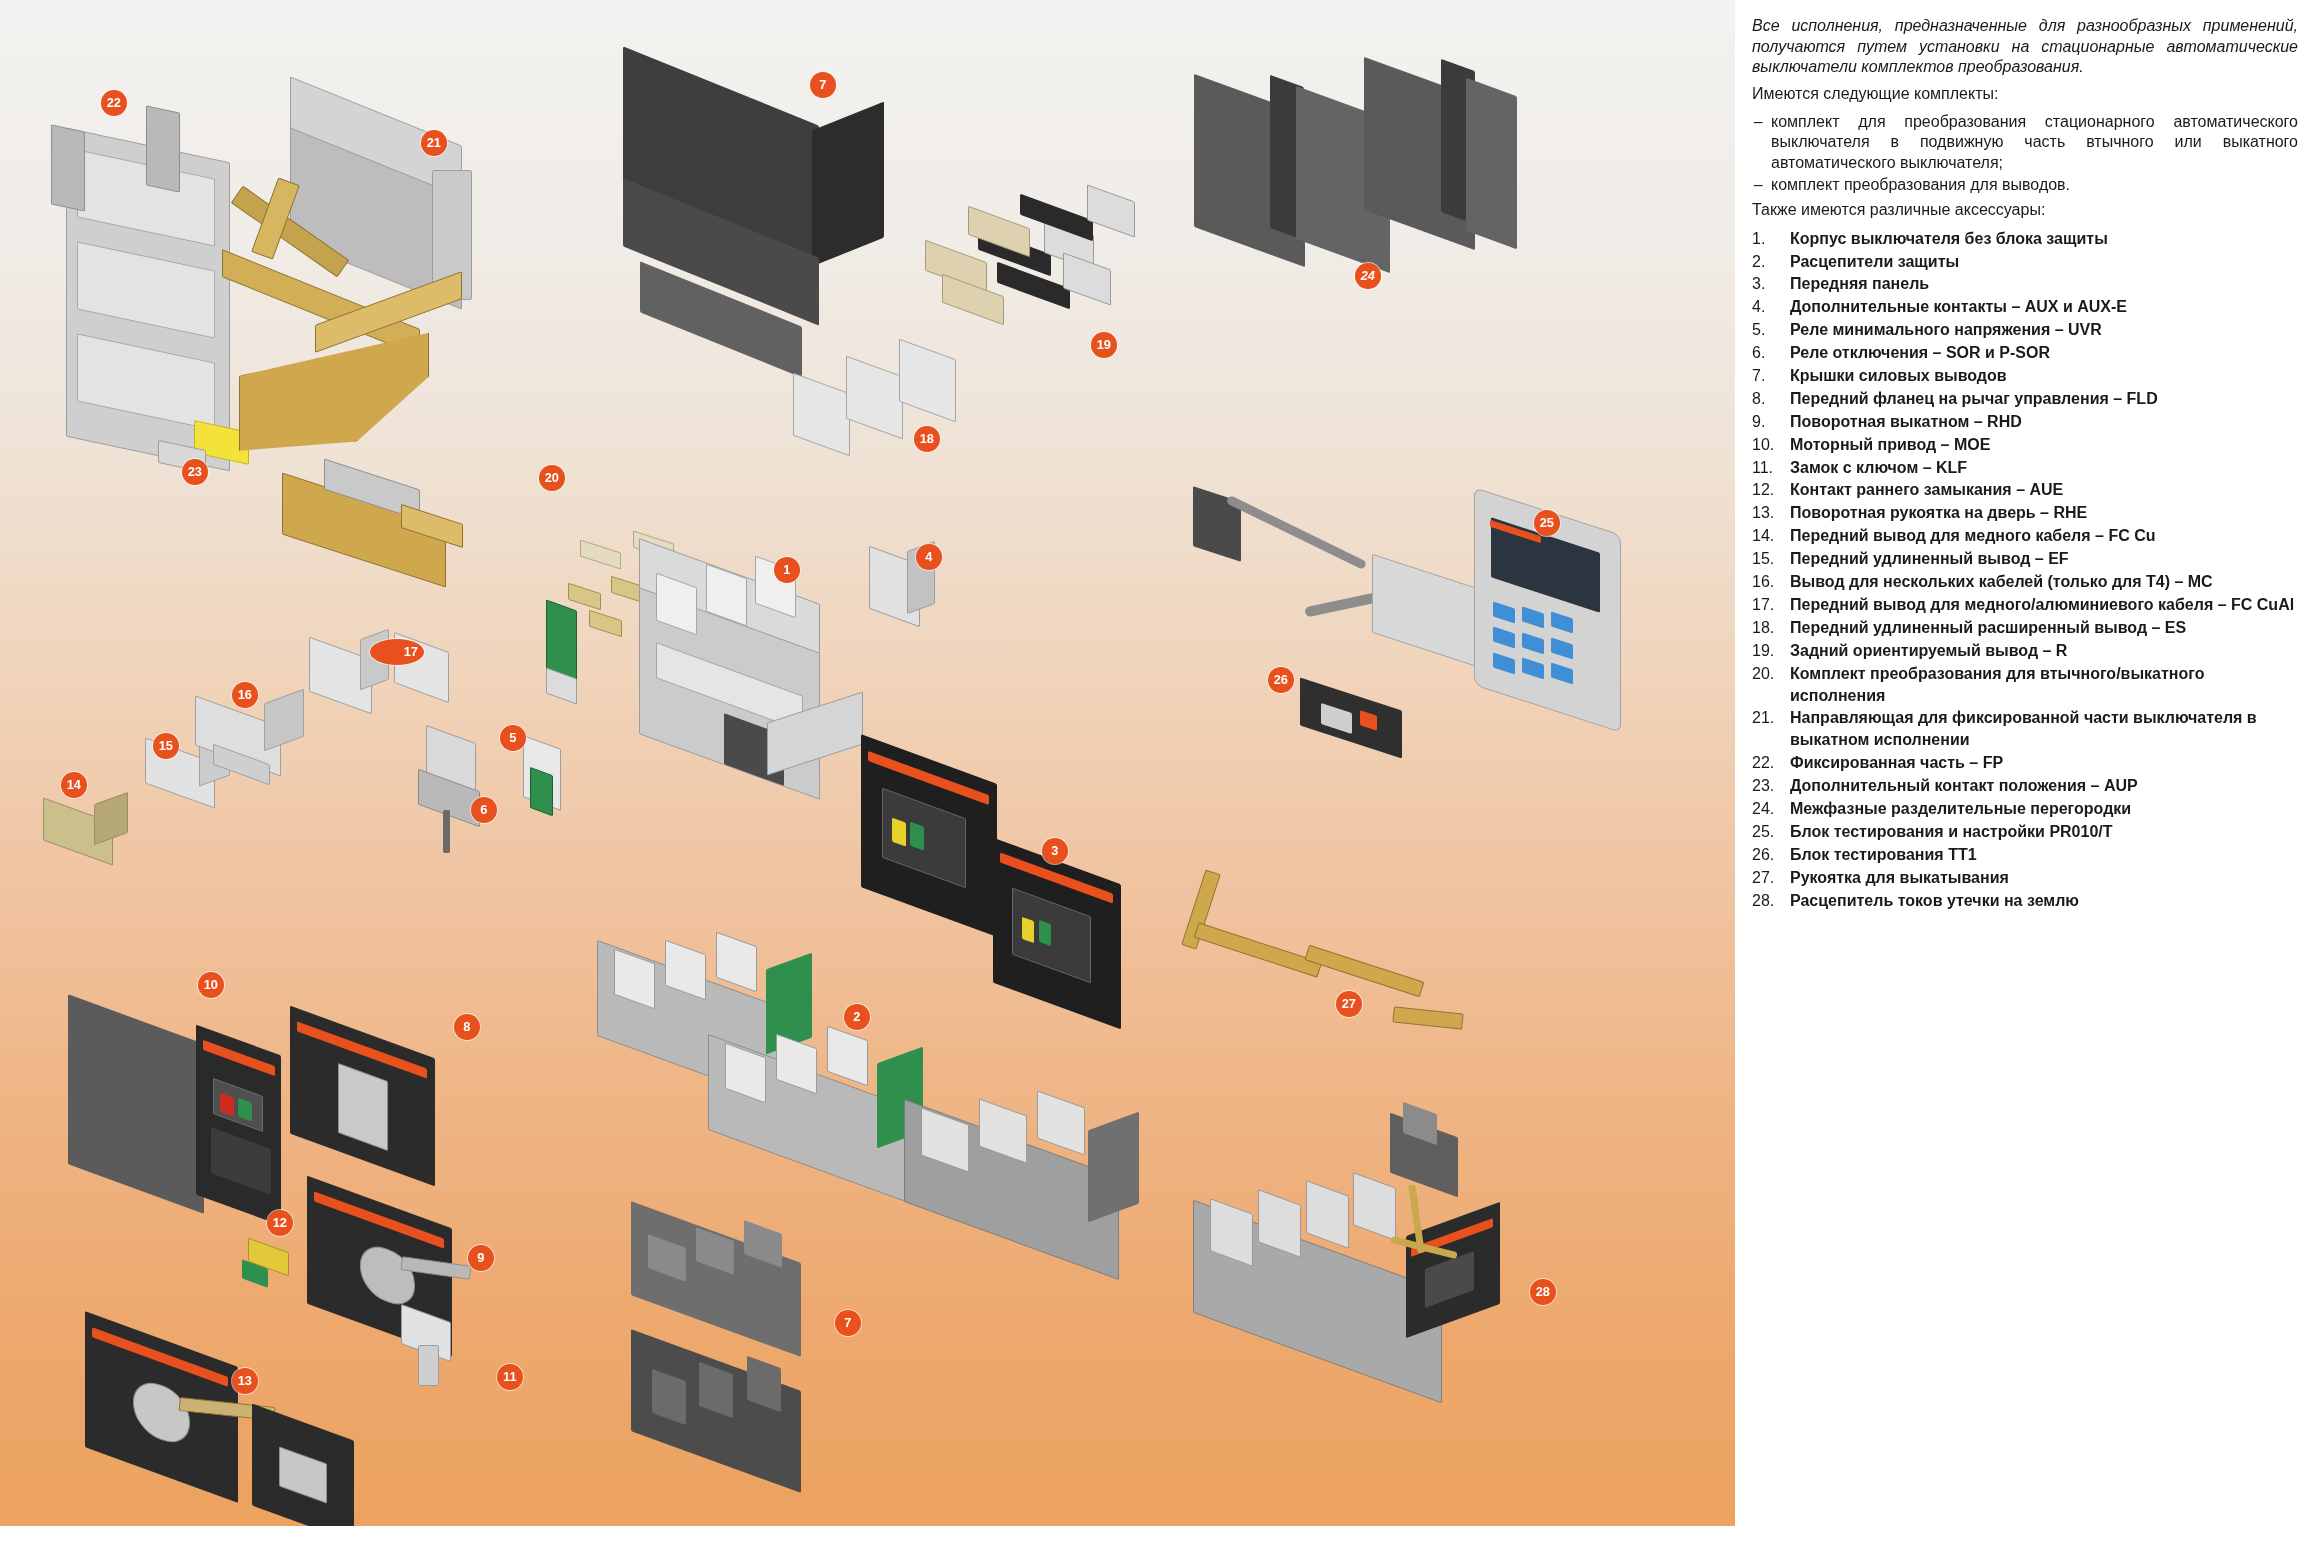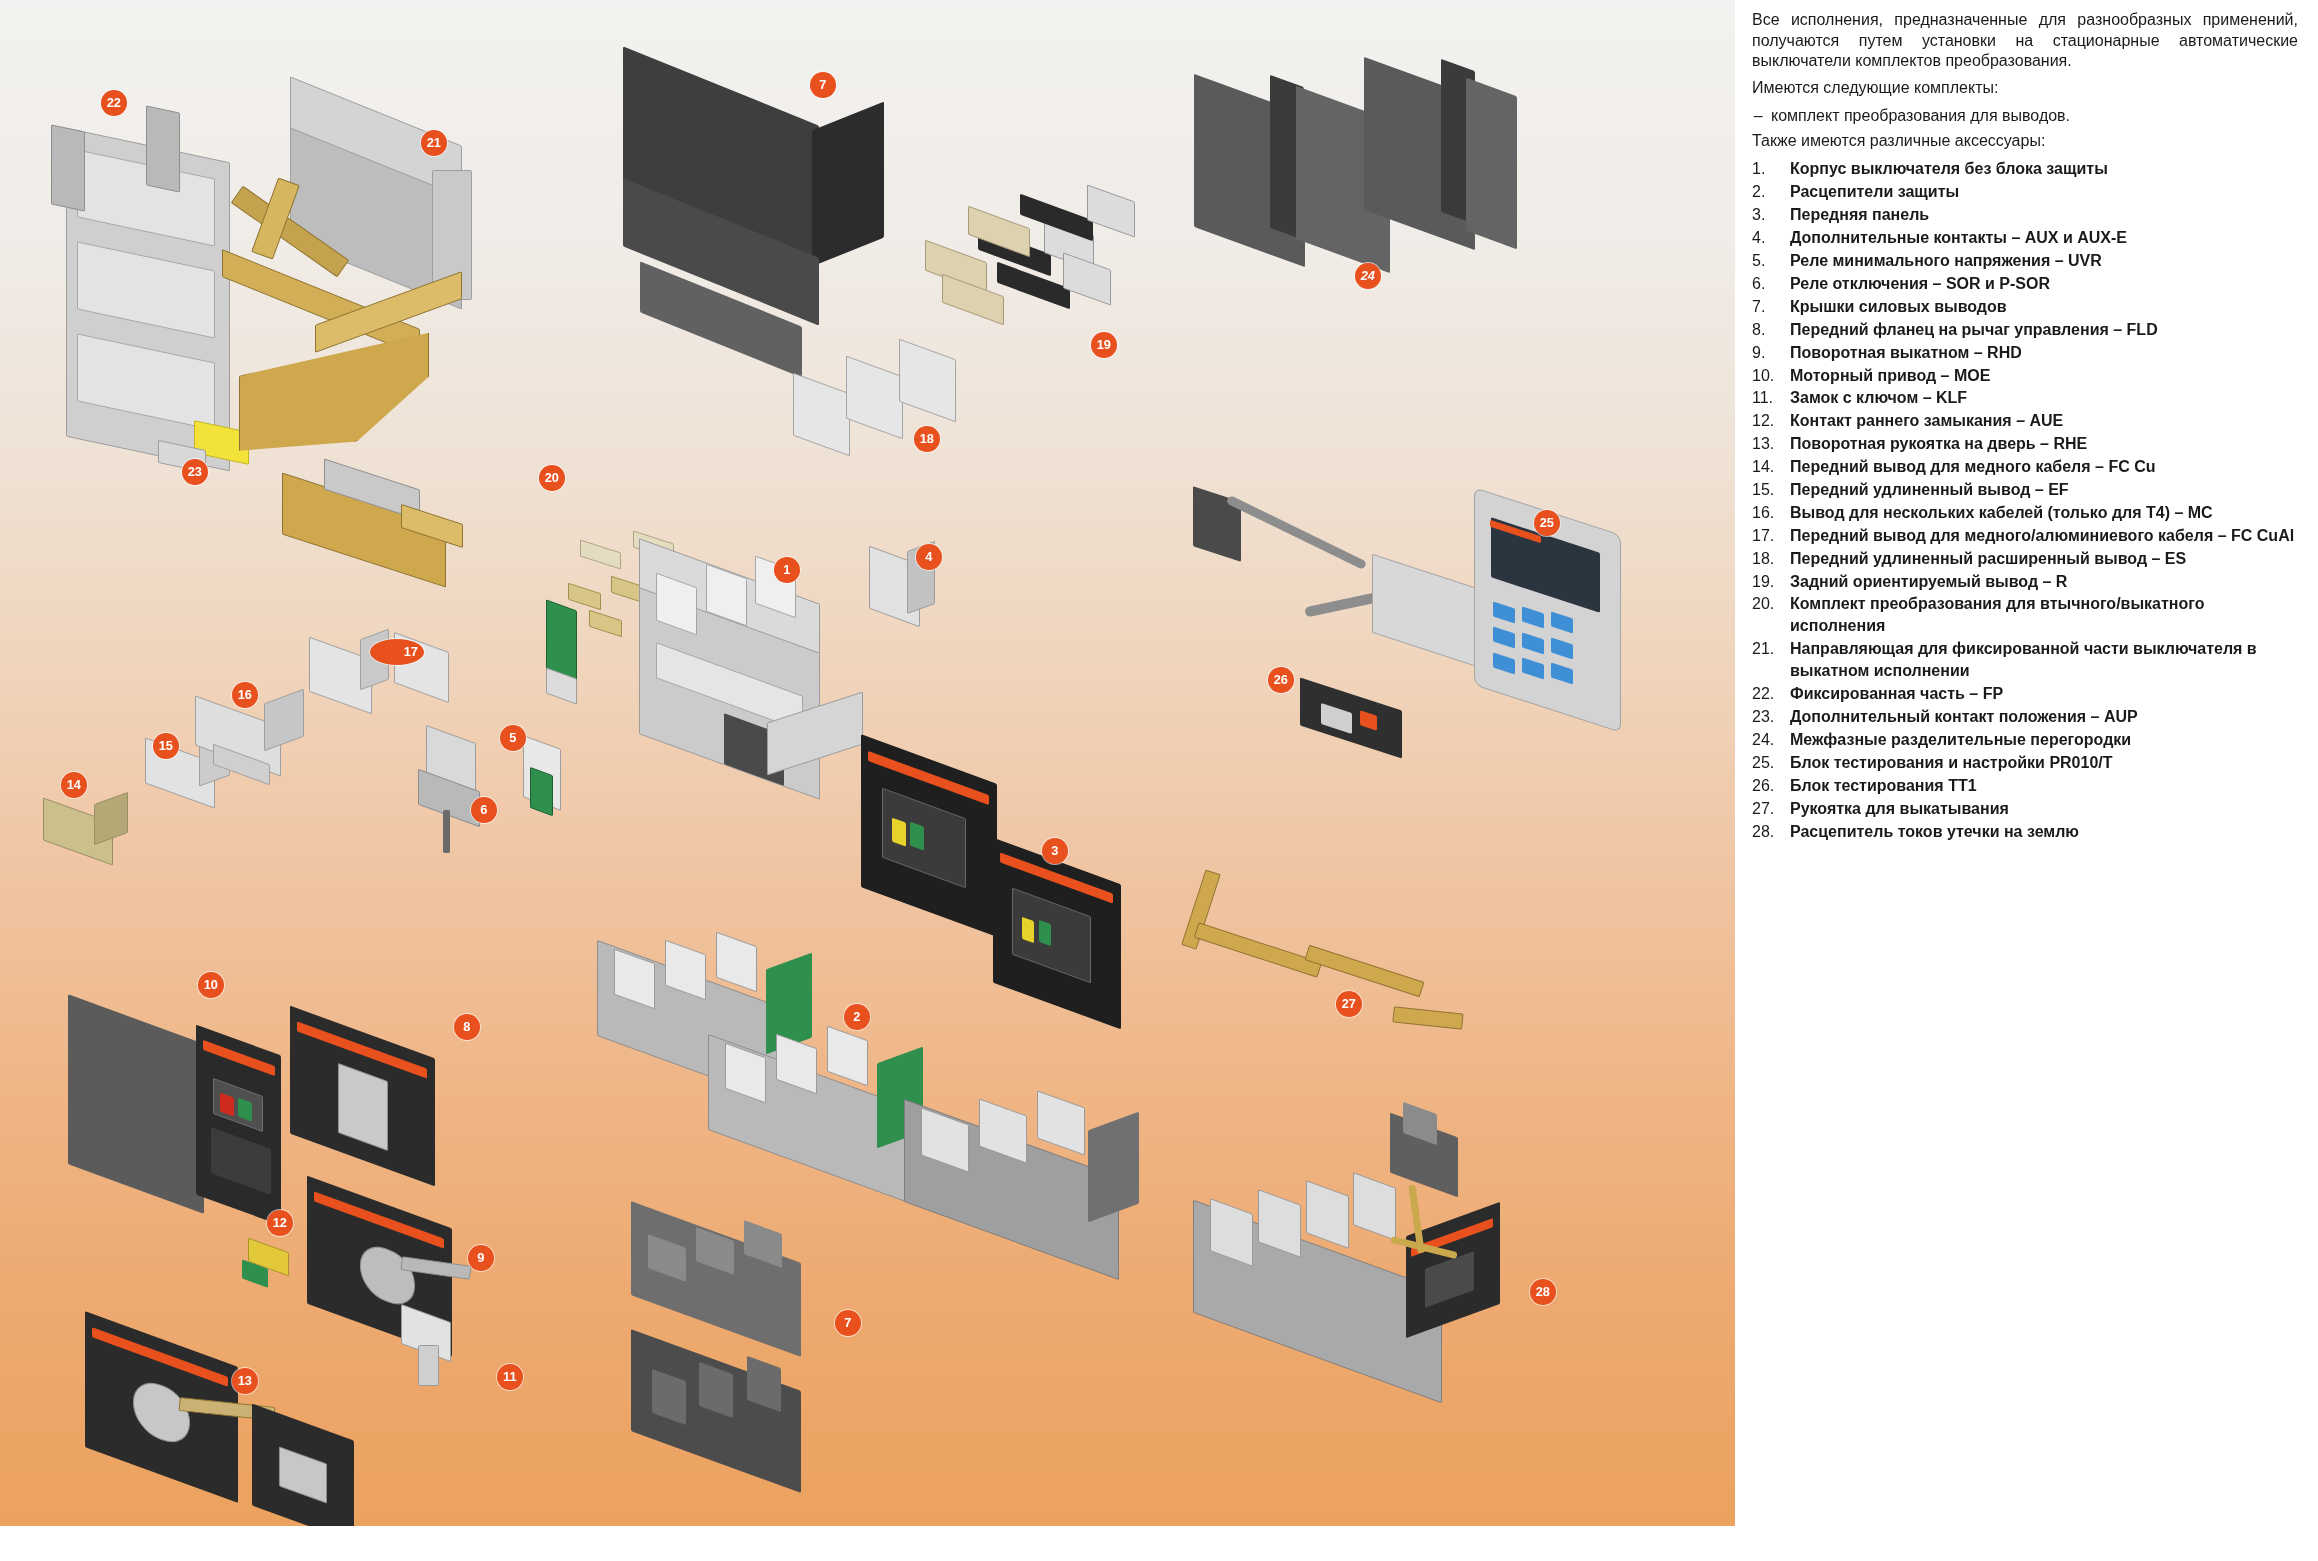--- a/index.html
+++ b/index.html
@@ -74,21 +74,22 @@
     height: 1562px;
     color: #1a1a1a;
   }
   #intro p {
     margin: 0 0 6.8px 0;
     font-size: 16px;
     line-height: 20.5px;
     text-align: justify;
   }
   #intro .first {
-    margin-top: 10px;
+    margin-top: 16px;
+    font-style: italic;
   }
   ul.dashlist {
     list-style: none;
     margin: 0 0 5.1px 0;
     padding: 0;
   }
   ul.dashlist li {
     position: relative;
     padding-left: 19px;
     font-size: 16px;
@@ -433,20 +434,21 @@
     <div class="callout" style="left:232px;top:1368px;">13</div>
   </div>
 
   <div id="textcol">
 
     <div id="intro">
       <p class="first">Все исполнения, предназначенные для разнообразных применений, получаются путем установки на стационарные автоматические выключатели комплектов преобразования.</p>
       <p>Имеются следующие комплекты:</p>
 
       <ul class="dashlist">
+        <li>комплект для преобразования стационарного автоматического выключателя в подвижную часть втычного или выкатного автоматического выключателя;</li>
         <li>комплект преобразования для выводов.</li>
       </ul>
 
       <p class="subhead">Также имеются различные аксессуары:</p>
     </div>
 
     <ol class="numlist">
       <li>
           <span class="num">1.</span>
           <span class="txt">Корпус выключателя без блока защиты</span>

